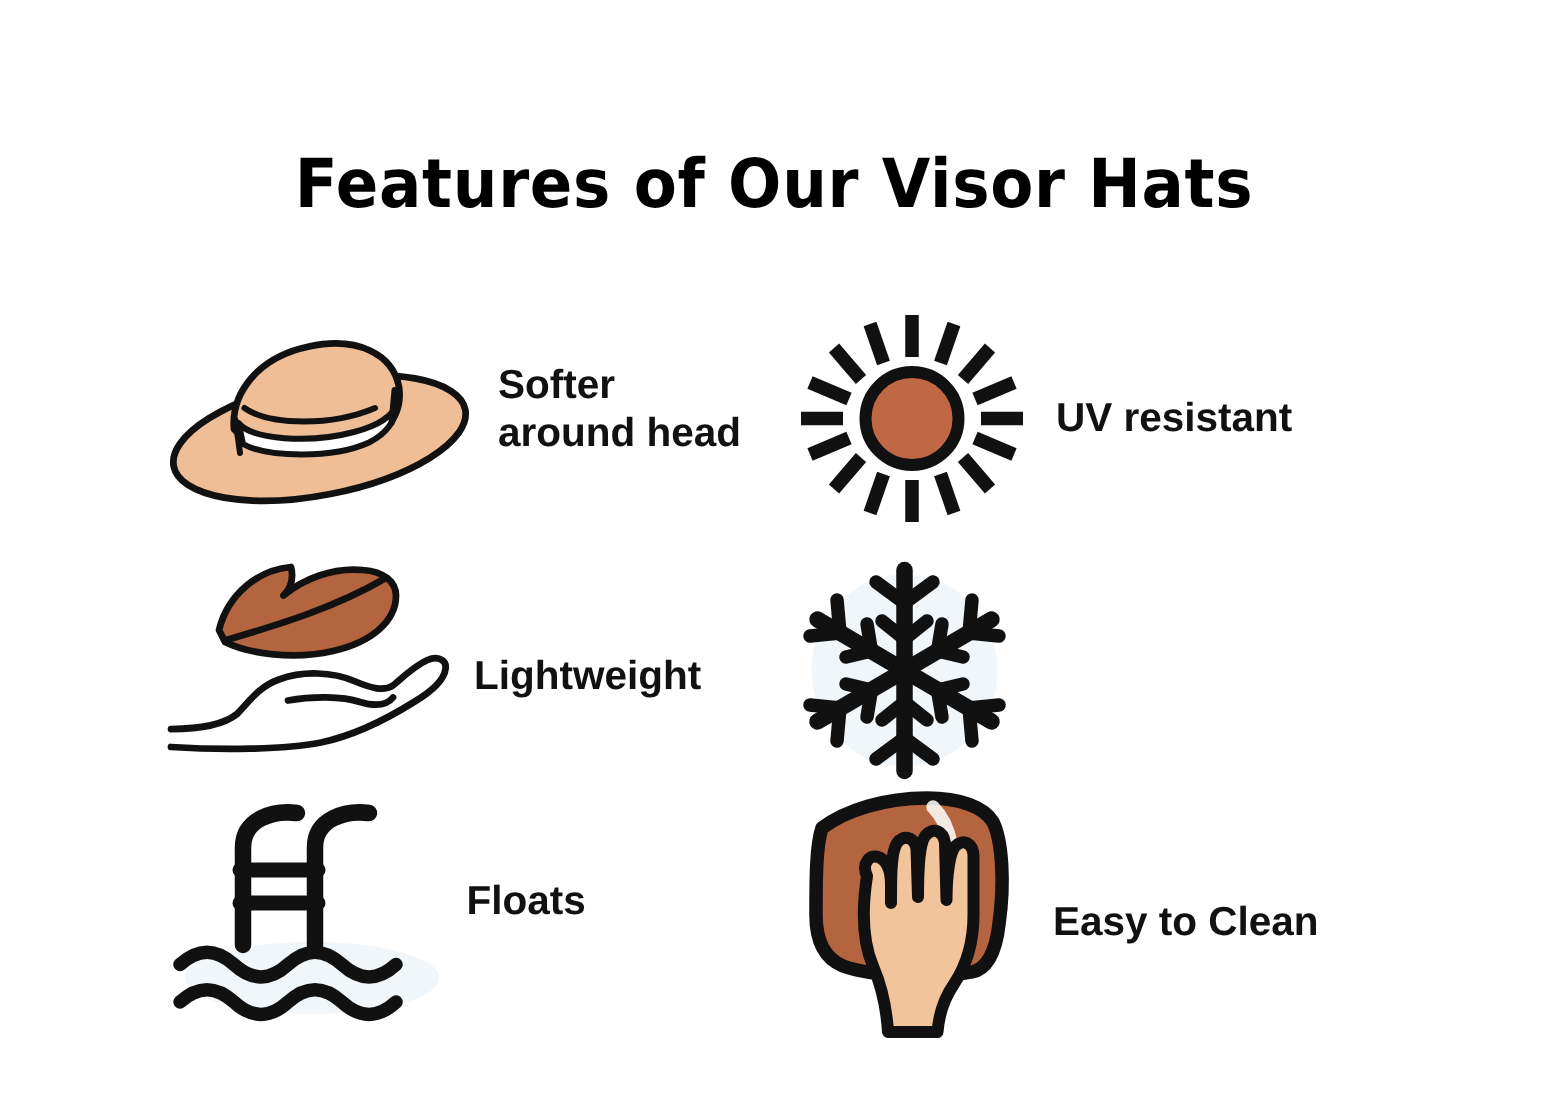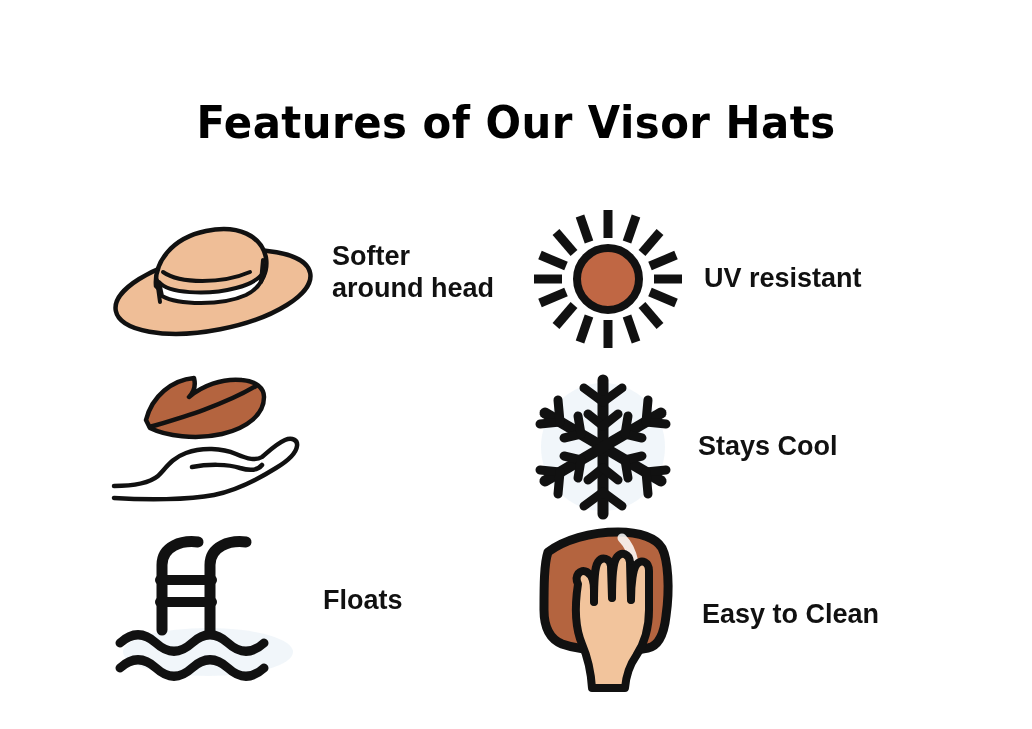--- a/index.html
+++ b/index.html
@@ -70,21 +70,21 @@
   
   .f-hat    { left: 110px; top:  18px; }
   .f-leaf   { left: 110px; top: 172px; }
   .f-ladder { left: 110px; top: 338px; }
   .f-sun    { left: 528px; top:  12px; }
   .f-snow   { left: 528px; top: 180px; }
   .f-clean  { left: 528px; top: 332px; }
 
   .f-hat .label    { margin-left: 12px; }
   .f-leaf .label   { margin-left: 6px;  margin-top: 34px; }
-  .f-ladder .label { margin-left: 28px; margin-top: -6px; }
+  .f-ladder .label { margin-left: 16px; margin-top: -6px; }
   .f-sun .label    { margin-left: 16px; }
   .f-snow .label   { margin-left: 20px; }
   .f-clean .label  { margin-left: 14px; margin-top: 14px; }
 
   svg { display: block; overflow: visible; }
 </style>
 </head>
 <body>
 
 <div id="poster">
@@ -156,20 +156,21 @@
 
           <path d="M4 122 C22 122 38 120 48 112 C56 104 62 94 76 89
                    C92 83 112 84 126 90 C138 95 146 97 152 93
                    C158 88 166 80 175 76 C182 73 188 76 187 82
                    C186 90 176 98 166 104
                    C150 114 128 126 104 131 C78 136 36 136 4 134" fill="none" stroke="#111111" stroke-width="4.5" stroke-linecap="round" stroke-linejoin="round"></path>
 
           <path d="M82 103 C98 100 118 100 130 104 C140 107 148 106 152 101" fill="none" stroke="#111111" stroke-width="4.5" stroke-linecap="round"></path>
         </svg>
       </div>
+      <div class="label">Lightweight</div>
     </div>
 
     <div class="feature f-snow">
       <div class="art">
         <svg width="150" height="150" viewBox="0 0 150 150">
           <ellipse cx="75" cy="75" rx="62" ry="64" fill="#E6EEF5" opacity="0.55"></ellipse>
           <g stroke="#111111" stroke-width="11" stroke-linecap="round" fill="none">
 
             <line x1="75" y1="8" x2="75" y2="142"></line>
             <line x1="17" y1="41" x2="133" y2="109"></line>
@@ -202,21 +203,20 @@
             <line x1="53" y1="88" x2="36" y2="84"></line>
             <line x1="53" y1="88" x2="50" y2="106"></line>
 
             <line x1="118" y1="50" x2="138" y2="52"></line>
             <line x1="118" y1="50" x2="120" y2="28"></line>
             <line x1="97" y1="62" x2="114" y2="66"></line>
             <line x1="97" y1="62" x2="100" y2="44"></line>
           </g>
         </svg>
       </div>
-      <div class="label">Stays Cool</div>
     </div>
 
     <div class="feature f-ladder">
       <div class="art">
         <svg width="185" height="148" viewBox="0 0 185 148">
 
           <ellipse cx="98" cy="122" rx="85" ry="24" fill="#E6EEF5" opacity="0.55"></ellipse>
 
           <g stroke="#111111" fill="none" stroke-linecap="round" stroke-linejoin="round">
             <path d="M52 100 L52 35 C52 16 72 10 88 12" stroke-width="11"></path>

